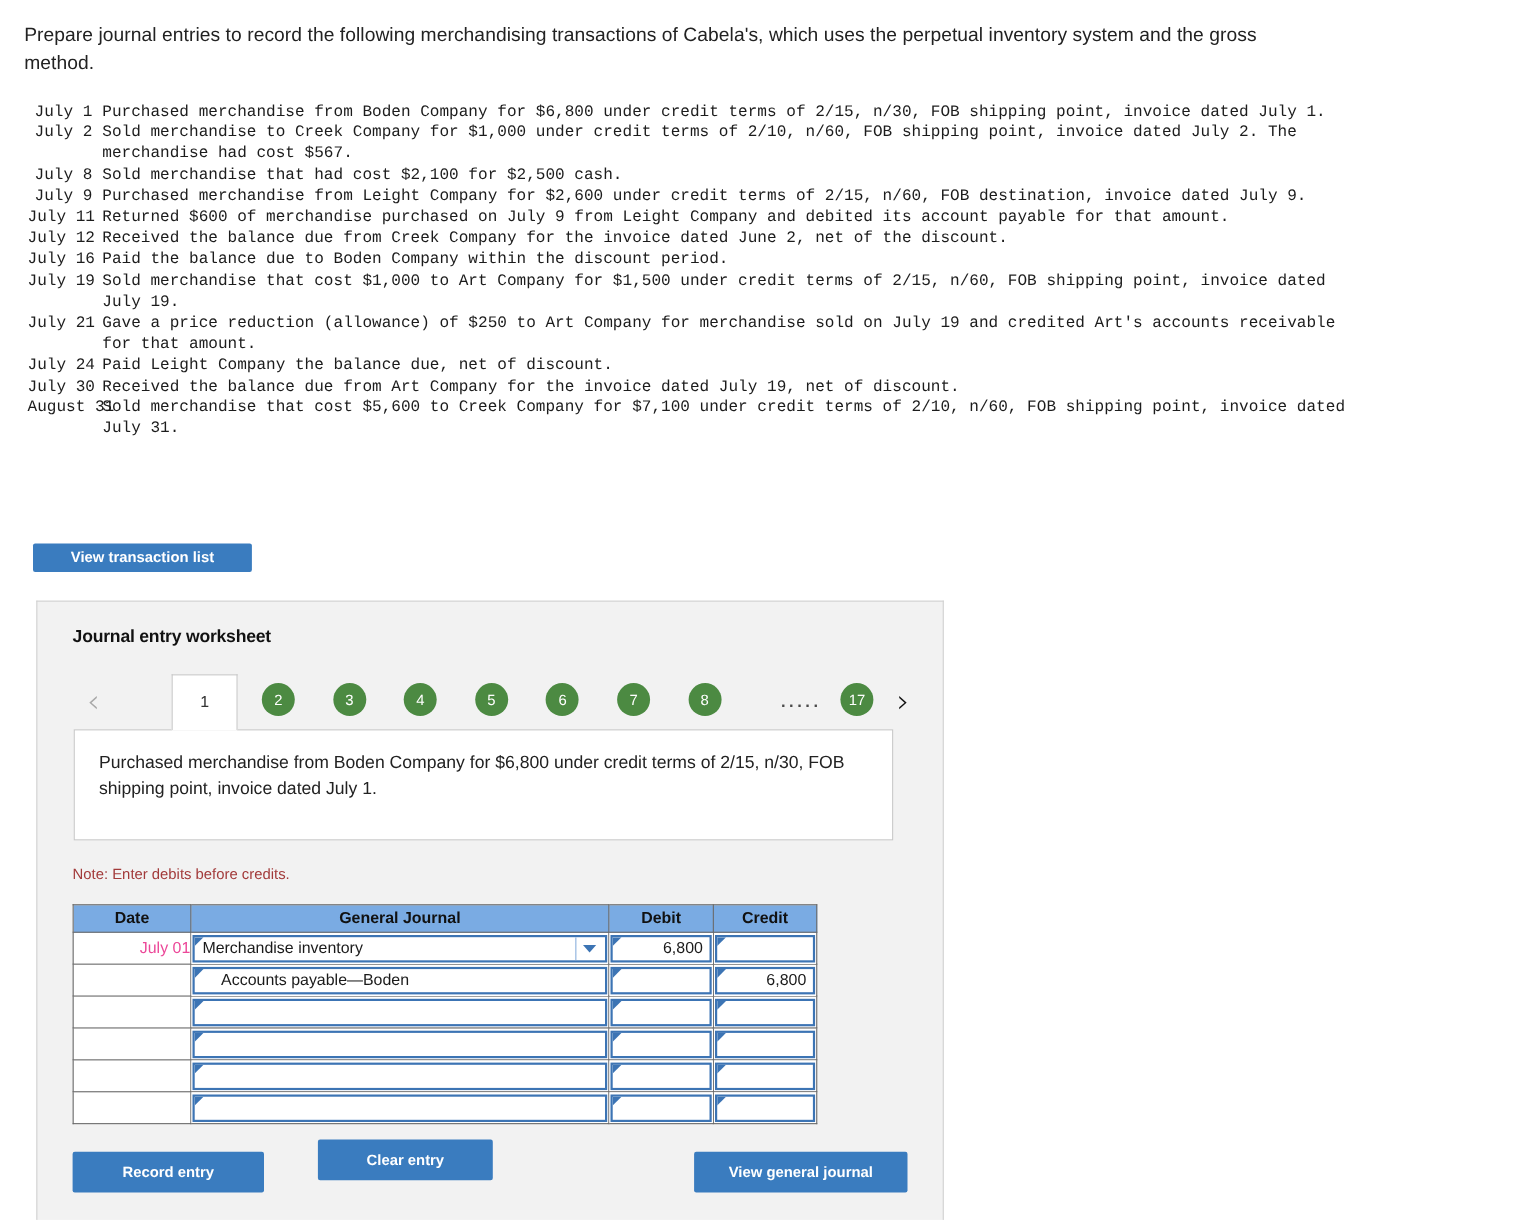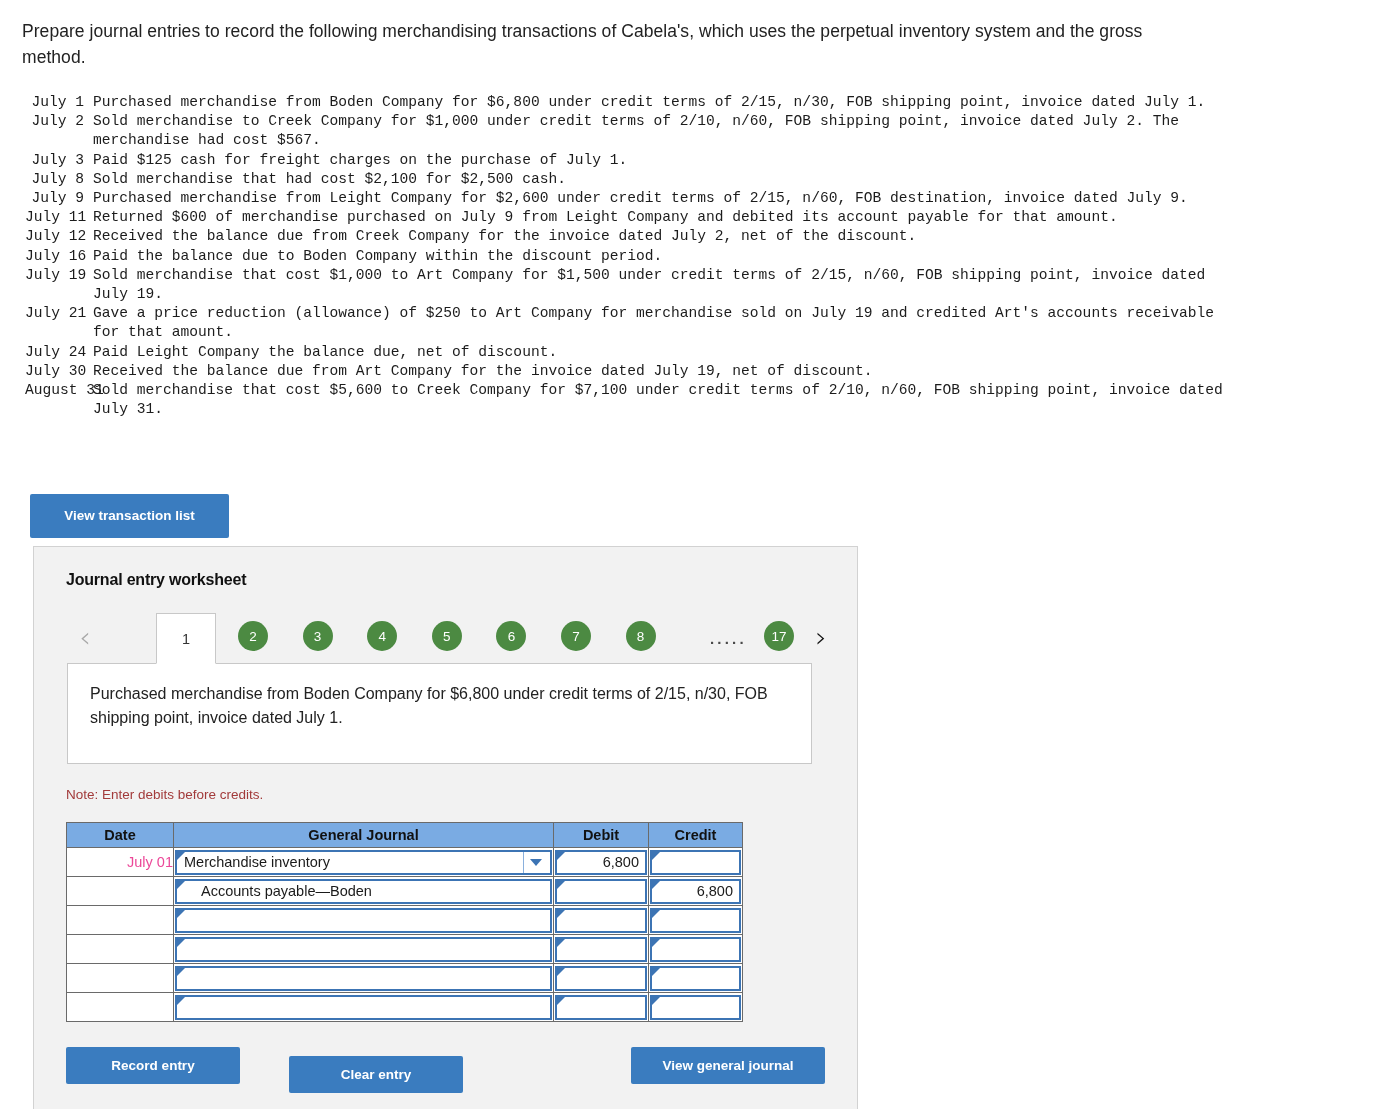--- a/index.html
+++ b/index.html
@@ -53,21 +53,21 @@
     padding: 0;
     line-height: 1;
     display: flex;
     align-items: center;
     justify-content: center;
     text-align: center;
   }
   #view-txn-btn {
     position: absolute;
     left: 30px; top: 494px;
-    width: 199px; height: 44px;
+    width: 199px; height: 26px;
   }
 
   
   #panel {
     position: absolute;
     left: 33px; top: 546px;
     width: 825px; height: 563px;
     background: #f2f2f2;
     border: 1px solid #d2d2d2;
     border-bottom: none;
@@ -242,56 +242,52 @@
   .dd-arrow span {
     display: block;
     width: 0; height: 0;
     border-left: 6px solid transparent;
     border-right: 6px solid transparent;
     border-top: 7px solid #3c74b4;
   }
 
   
   #record-btn      { position: absolute; left: 32px;  top: 500px; width: 174px; height: 37px; }
-  #clear-btn       { position: absolute; left: 255px; top: 509px; width: 174px; height: 37px; }
+  #clear-btn       { position: absolute; left: 255px; top: 489px; width: 159px; height: 37px; }
   #view-gj-btn     { position: absolute; left: 597px; top: 500px; width: 194px; height: 37px; }
 </style>
 </head>
 <body>
 
 <div id="prompt">Prepare journal entries to record the following merchandising transactions of Cabela's, which uses the perpetual inventory system and the gross method.</div>
 
 <div id="txn-list">
     <div class="txn-row">
       <div class="txn-date">July 1</div>
       <div class="txn-desc">Purchased merchandise from Boden Company for $6,800 under credit terms of 2/15, n/30, FOB shipping point, invoice dated July 1.</div>
     </div>
     <div class="txn-row">
       <div class="txn-date">July 2</div>
       <div class="txn-desc">Sold merchandise to Creek Company for $1,000 under credit terms of 2/10, n/60, FOB shipping point, invoice dated July 2. The merchandise had cost $567.</div>
     </div>
     <div class="txn-row">
-      <div class="txn-date">July 3</div>
-      <div class="txn-desc">Paid $125 cash for freight charges on the purchase of July 1.</div>
-    </div>
-    <div class="txn-row">
       <div class="txn-date">July 8</div>
       <div class="txn-desc">Sold merchandise that had cost $2,100 for $2,500 cash.</div>
     </div>
     <div class="txn-row">
       <div class="txn-date">July 9</div>
       <div class="txn-desc">Purchased merchandise from Leight Company for $2,600 under credit terms of 2/15, n/60, FOB destination, invoice dated July 9.</div>
     </div>
     <div class="txn-row">
       <div class="txn-date">July 11</div>
       <div class="txn-desc">Returned $600 of merchandise purchased on July 9 from Leight Company and debited its account payable for that amount.</div>
     </div>
     <div class="txn-row">
       <div class="txn-date">July 12</div>
-      <div class="txn-desc">Received the balance due from Creek Company for the invoice dated July 2, net of the discount.</div>
+      <div class="txn-desc">Received the balance due from Creek Company for the invoice dated June 2, net of the discount.</div>
     </div>
     <div class="txn-row">
       <div class="txn-date">July 16</div>
       <div class="txn-desc">Paid the balance due to Boden Company within the discount period.</div>
     </div>
     <div class="txn-row">
       <div class="txn-date">July 19</div>
       <div class="txn-desc">Sold merchandise that cost $1,000 to Art Company for $1,500 under credit terms of 2/15, n/60, FOB shipping point, invoice dated July 19.</div>
     </div>
     <div class="txn-row">

